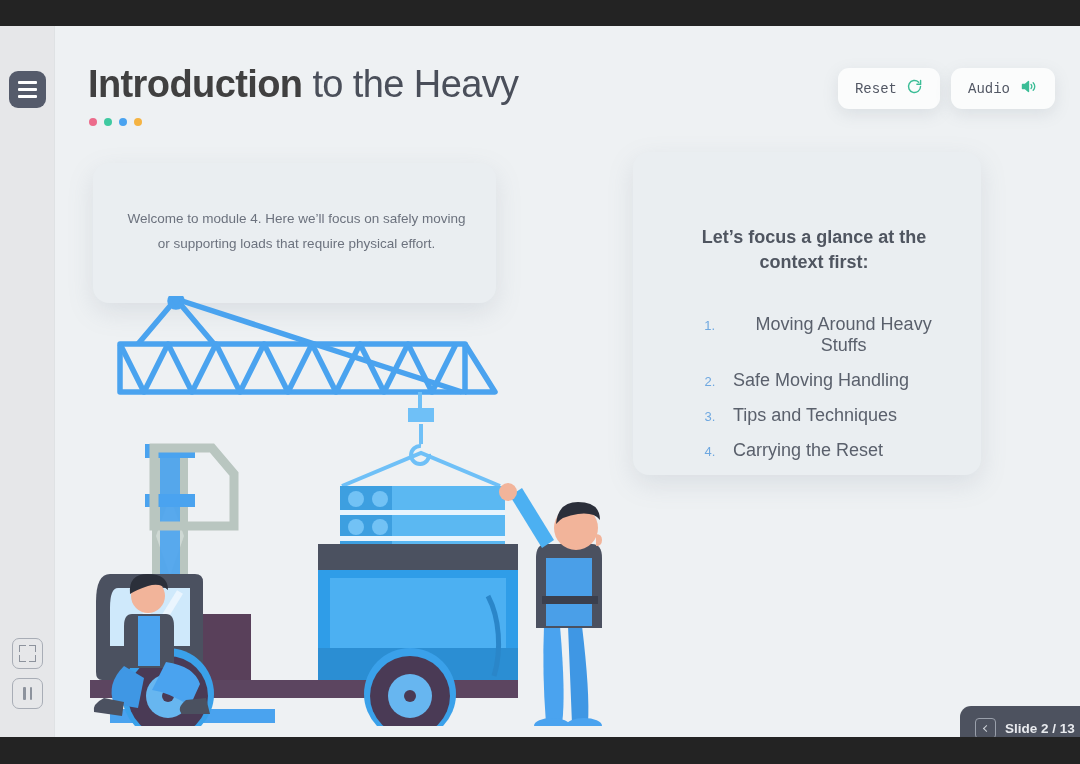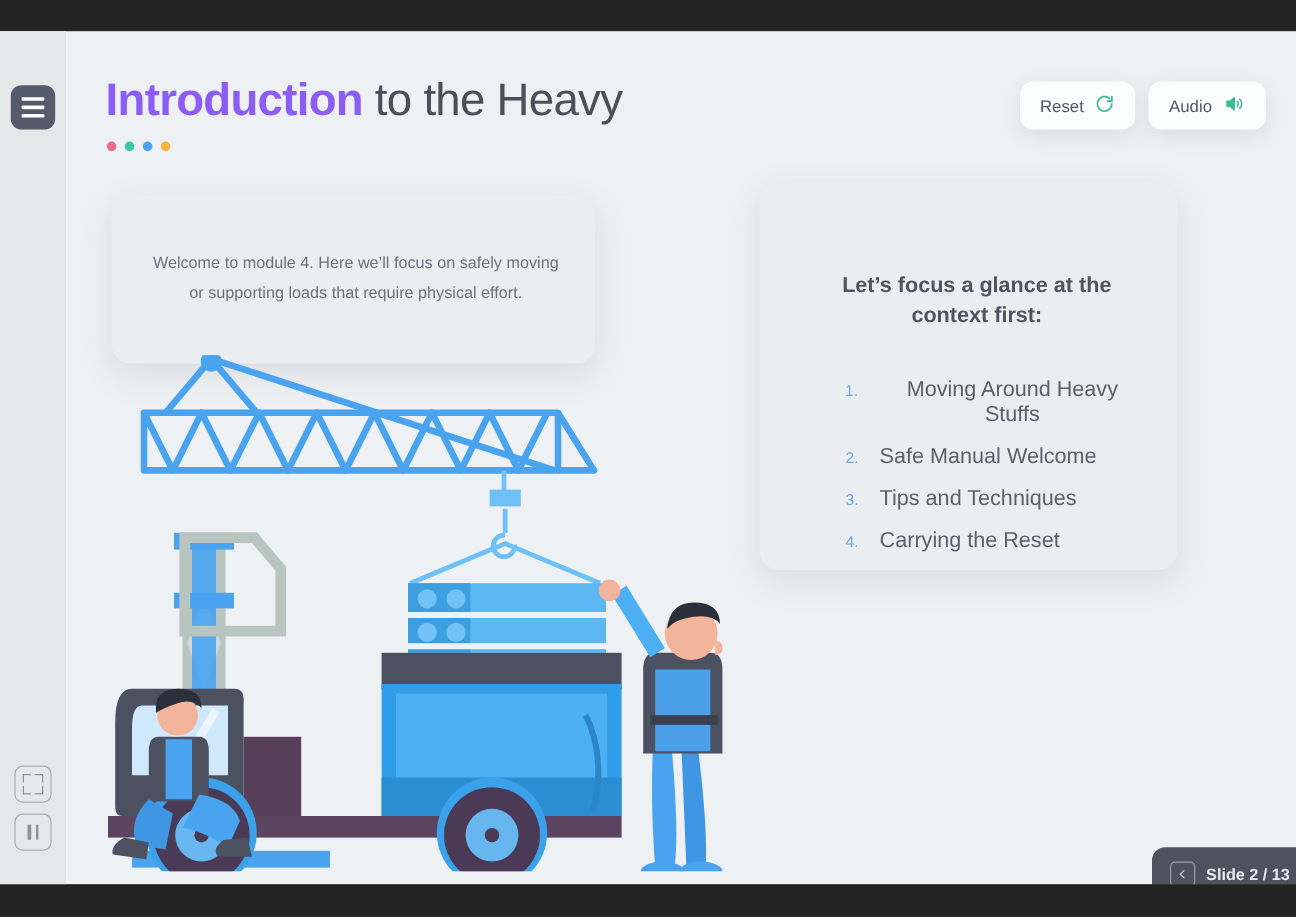--- a/index.html
+++ b/index.html
@@ -44,31 +44,31 @@
   .fs-c2 { top:6px; right:6px; border-left:none; border-bottom:none; }
   .fs-c3 { bottom:6px; left:6px; border-right:none; border-top:none; }
   .fs-c4 { bottom:6px; right:6px; border-left:none; border-top:none; }
   .pause-bars { position:absolute; inset:0; display:flex; justify-content:center; align-items:center; gap:4px; }
   .pause-bars span { width:2.4px; height:13px; background:#8d939d; border-radius:1px; }
 
   .content { position:absolute; top:0; left:55px; width:1025px; height:711px; }
 
   .title { position:absolute; top:37px; left:33px; font-size:38px; font-weight:700;
            letter-spacing:-0.6px; white-space:nowrap; }
-  .title .hl { color:#8b5cf6; }
+  .title .hl { color:#404040; }
   .title .rest { color:#4a4f5a; font-weight:400; }
   .dots { position:absolute; top:92px; left:34px; display:flex; gap:7px; }
   .dots span { width:8px; height:8px; border-radius:50%; display:block; }
 
   .top-actions { position:absolute; top:42px; right:25px; display:flex; gap:11px; }
   .act-btn {
     display:flex; align-items:center; gap:9px;
     background:#fbfcfc; border-radius:11px; padding:10px 17px;
     box-shadow:0 5px 16px rgba(120,130,145,0.16);
-    font-size:14px; color:#525764; cursor:pointer; white-space:nowrap;
+    font-size:14px; color:#525764; cursor:pointer; white-space:nowrap;font-family:Liberation Mono, monospace;
   }
 
   .card {
     position:absolute; background:#eaeef1; border-radius:16px;
     box-shadow:0 9px 26px rgba(120,132,148,0.17);
     text-align:center;
   }
   .card-left { top:137px; left:38px; width:403px; height:140px; }
   .card-left p {
     position:absolute; top:44px; left:28px; right:24px;
@@ -166,21 +166,21 @@
 
     <div class="card card-right">
       <div class="ctx-title">Let’s focus a glance at the context first:</div>
       <div class="ctx-list">
         <div class="ctx-item">
           <span class="ctx-num">1.</span>
           <span class="ctx-txt">Moving Around Heavy Stuffs</span>
         </div>
         <div class="ctx-item">
           <span class="ctx-num">2.</span>
-          <span class="ctx-txt">Safe Manual Welcome</span>
+          <span class="ctx-txt">Safe Moving Handling</span>
         </div>
         <div class="ctx-item">
           <span class="ctx-num">3.</span>
           <span class="ctx-txt">Tips and Techniques</span>
         </div>
         <div class="ctx-item">
           <span class="ctx-num">4.</span>
           <span class="ctx-txt">Carrying the Reset</span>
         </div>
       </div>

